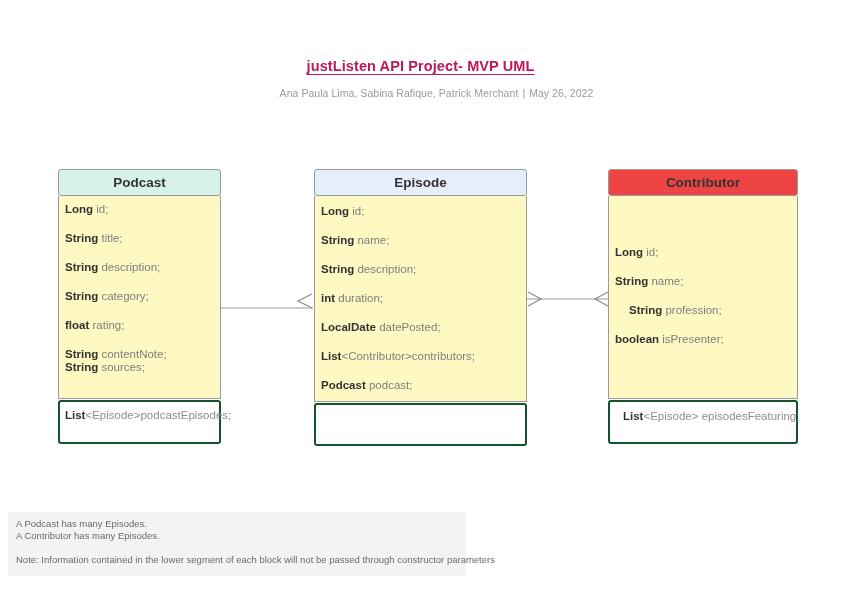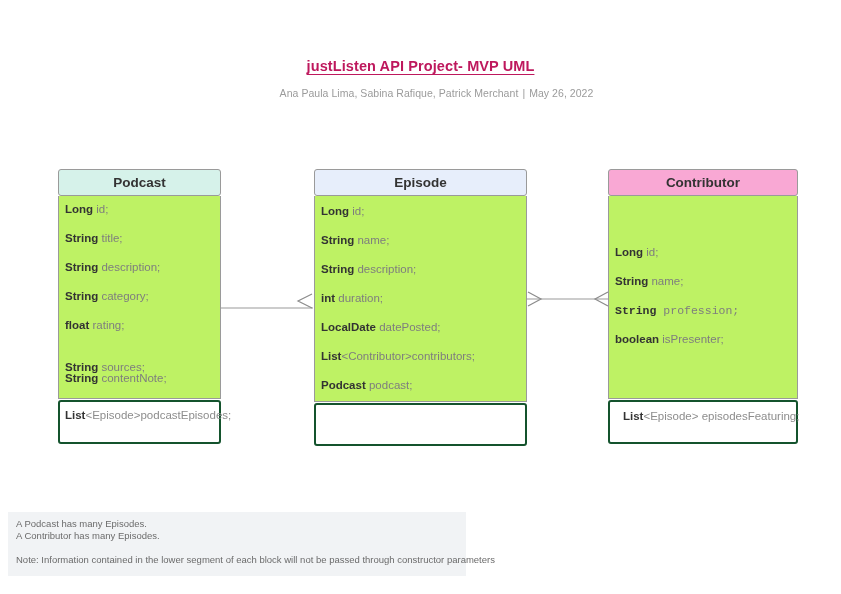--- a/index.html
+++ b/index.html
@@ -57,21 +57,21 @@
     line-height: 25px;
     text-align: center;
     font-size: 13.5px;
     font-weight: bold;
     color: #333333;
   }
   .uml-body {
     box-sizing: border-box;
     border: 1px solid #9a9a9a;
     border-top: none;
-    background: #bef264;
+    background: #fef9c3;
     position: relative;
   }
   .uml-footer {
     box-sizing: border-box;
     border: 2px solid #14532d;
     border-radius: 3px;
     background: #ffffff;
     position: relative;
     margin-top: 1px;
   }
@@ -165,21 +165,21 @@
       <span class="g">description;</span>
     </div>
     <div class="attr" style="left:6px; top:94px;">
       <span class="t">String</span>
       <span class="g">category;</span>
     </div>
     <div class="attr" style="left:6px; top:123px;">
       <span class="t">float</span>
       <span class="g">rating;</span>
     </div>
-    <div class="attr" style="left:6px; top:152px;margin-top:24px;">
+    <div class="attr" style="left:6px; top:152px;">
       <span class="t">String</span>
       <span class="g">contentNote;</span>
     </div>
     <div class="attr" style="left:6px; top:165px;">
       <span class="t">String</span>
       <span class="g">sources;</span>
     </div>
   </div>
   <div class="uml-footer" style="height:44px;">
     <div class="footer-attr" style="left:5px; top:7px;">
@@ -216,31 +216,31 @@
     </div>
     <div class="attr" style="left:6px; top:183px;">
       <span class="t">Podcast</span>
       <span class="g">podcast;</span>
     </div>
   </div>
   <div class="uml-footer" style="height:43px;"></div>
 </div>
 
 <div class="uml-class" id="class-contributor" style="left:608px; top:169px; width:190px;">
-  <div class="uml-header" style="background:#f9a8d4;">Contributor</div>
+  <div class="uml-header" style="background:#ef4444;">Contributor</div>
   <div class="uml-body" style="height:203px;">
     <div class="attr" style="left:6px; top:50px;">
       <span class="t">Long</span>
       <span class="g">id;</span>
     </div>
     <div class="attr" style="left:6px; top:79px;">
       <span class="t">String</span>
       <span class="g">name;</span>
     </div>
-    <div class="attr" style="left:6px; top:108px;font-family:Liberation Mono, monospace;">
+    <div class="attr" style="left:20px; top:108px;">
       <span class="t">String</span>
       <span class="g">profession;</span>
     </div>
     <div class="attr" style="left:6px; top:137px;">
       <span class="t">boolean</span>
       <span class="g">isPresenter;</span>
     </div>
   </div>
   <div class="uml-footer" style="height:44px;">
     <div class="footer-attr" style="left:13px; top:8px;">

